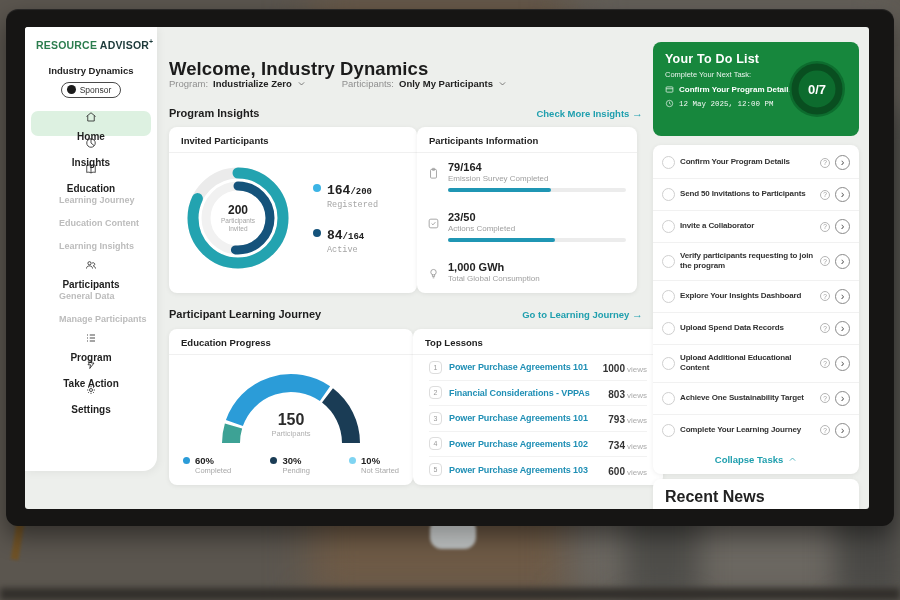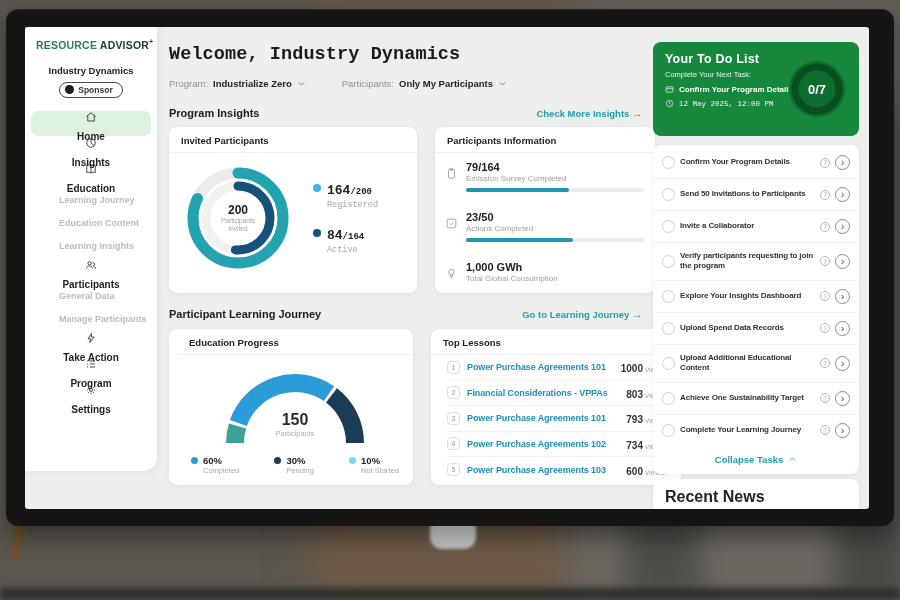--- a/index.html
+++ b/index.html
@@ -25,42 +25,42 @@
   
   .sidebar { position:absolute; left:0; top:0; width:132px; height:444px; background:#fff;
              border-radius:0 0 14px 0; box-shadow:2px 2px 8px rgba(0,0,0,.05); padding-top:11px; }
   .logo { padding-left:11px; font-size:10.5px; font-weight:bold; letter-spacing:.2px; }
   .logo .p1 { color:#2c7d4e; } .logo .p2 { color:#1d3a3a; }
   .logo sup { font-size:7px; color:#1d3a3a; }
   .org { text-align:center; font-size:9.5px; font-weight:bold; color:#222; margin-top:14px; }
   .sponsor { display:flex; align-items:center; gap:4px; width:max-content; margin:6px auto 0;
              border:1px solid #4a4a4a; border-radius:10px; padding:2px 9px 2px 5px; background:#fff; }
   .sponsor .sdot { width:9px; height:9px; border-radius:50%; background:#1c1c1c; }
-  .sponsor .slbl { font-size:8.5px; color:#333;font-weight:bold; }
+  .sponsor .slbl { font-size:8.5px; color:#333; }
   .nav { margin-top:13px; }
   .nav-item { display:flex; align-items:center; gap:8px; height:25px; margin:1px 6px; padding:0 8px;
               font-size:10px; font-weight:bold; color:#1f1f1f; border-radius:7px; cursor:pointer;flex-direction:column; }
   .nav-item.active { background:#ddf1e1; }
   .nav-item svg { width:12px; height:12px; stroke:#2b2b2b; stroke-width:1.7; fill:none; flex-shrink:0; }
   .nav-sub { height:23px; display:flex; align-items:center; padding-left:34px; font-size:9px;
              color:#bcbcbc; font-weight:bold; cursor:pointer; }
 
   
   .main { position:absolute; left:142px; top:0; width:478px; height:482px; }
-  h1 { position:absolute; left:2px; top:17px; font-size:18.5px; color:#1b1b1b; letter-spacing:.1px;font-family:Liberation Mono, monospace; }
+  h1 { position:absolute; left:2px; top:31px; font-size:18.5px; color:#1b1b1b; letter-spacing:.1px; }
   .filters { position:absolute; left:2px; top:51px; display:flex; gap:36px; align-items:center; }
   .filter { display:flex; align-items:center; gap:5px; font-size:9.5px; }
   .filter .flbl { color:#8f8f8f; }
   .filter .fval { font-weight:bold; color:#222; }
   .filter svg { width:9px; height:9px; stroke:#555; stroke-width:2; fill:none; }
   .secrow { position:absolute; left:2px; width:474px; display:flex; justify-content:space-between; align-items:center; }
   .secrow.r1 { top:80px; } .secrow.r2 { top:281px; }
   .sectitle { font-size:11px; font-weight:bold; color:#1d1d1d; }
   .seclink { font-size:9.5px; font-weight:bold; color:#1f9fae; cursor:pointer; }
-  .cards { position:absolute; display:flex; gap:18px; }
+  .cards { position:absolute; display:flex; gap:0; }
   .cards.r1 { left:2px; top:100px; } .cards.r2 { left:2px; top:302px; }
   .card { background:#fff; border-radius:8px; box-shadow:0 1px 5px rgba(0,0,0,.07); }
   .card-title { padding:8px 12px 6px; font-size:9.5px; font-weight:bold; color:#222; border-bottom:1px solid #f0f0f0; }
 
   
   .c-invited { width:248px; height:166px; }
   .inv-body { display:flex; align-items:center; padding:6px 8px 0 10px; }
   .donut-wrap { position:relative; width:118px; height:118px; }
   .donut-center { position:absolute; left:0; top:0; width:118px; height:118px; display:flex; flex-direction:column;
                   align-items:center; justify-content:center; text-align:center; }
@@ -78,21 +78,21 @@
   .c-info { width:220px; height:166px; }
   .info-body { padding:8px 14px 6px 10px; display:flex; flex-direction:column; justify-content:space-between; height:136px; }
   .stat { display:flex; gap:8px; }
   .stat svg { width:13px; height:13px; stroke:#9a9a9a; stroke-width:1.6; fill:none; flex-shrink:0; margin-top:6px; }
   .stat-val { font-size:11px; font-weight:bold; color:#222; }
   .stat-lbl { font-size:8px; color:#9e9e9e; margin-top:1px; }
   .track { width:178px; height:4px; border-radius:2px; background:#ececec; margin-top:5px; }
   .fill { height:4px; border-radius:2px; background:#1f96b4; }
 
   
-  .c-edu { width:244px; height:156px;padding-left:8px; }
+  .c-edu { width:244px; height:156px; }
   .gauge-wrap { position:relative; width:190px; height:92px; margin:4px auto 0; }
   .gauge-center { position:absolute; left:0; top:52px; width:190px; text-align:center; }
   .gauge-center .gv { font-size:16px; font-weight:bold; color:#2b2b2b; }
   .gauge-center .gl { font-size:7.5px; color:#b0b0b0; }
   .edu-legend { display:flex; justify-content:space-between; padding:4px 14px 0; }
   .eleg { display:flex; gap:5px; }
   .eleg .edot { width:7px; height:7px; border-radius:50%; margin-top:2px; }
   .edot-c { background:#2b9cd8; } .edot-p { background:#1a3c55; } .edot-n { background:#7fd4f2; }
   .eleg .ep { font-size:9.5px; font-weight:bold; color:#222; }
   .eleg .el { font-size:7.5px; color:#a8a8a8; }
@@ -198,29 +198,29 @@
             <span>Participants</span>
           </div>
           <div class="nav-sub">
             <span>General Data</span>
           </div>
           <div class="nav-sub">
             <span>Manage Participants</span>
           </div>
           <div class="nav-item">
             <svg viewBox="0 0 24 24">
+                <path d="M4 6 H6 M9.5 6 H20 M4 12 H6 M9.5 12 H20 M4 18 H6 M9.5 18 H20"></path>
+              </svg>
+            <span>Program</span>
+          </div>
+          <div class="nav-item">
+            <svg viewBox="0 0 24 24">
                 <path d="M13 3 L6 13.5 H11 L9.5 21 L18 10 H12.5 Z"></path>
               </svg>
             <span>Take Action</span>
-          </div>
-          <div class="nav-item">
-            <svg viewBox="0 0 24 24">
-                <path d="M4 6 H6 M9.5 6 H20 M4 12 H6 M9.5 12 H20 M4 18 H6 M9.5 18 H20"></path>
-              </svg>
-            <span>Program</span>
           </div>
           <div class="nav-item">
             <svg viewBox="0 0 24 24">
                 <circle cx="12" cy="12" r="3"></circle>
                 <path d="M12 4 V6.5 M12 17.5 V20 M4 12 H6.5 M17.5 12 H20 M6.3 6.3 L8.1 8.1 M15.9 15.9 L17.7 17.7 M17.7 6.3 L15.9 8.1 M8.1 15.9 L6.3 17.7"></path>
               </svg>
             <span>Settings</span>
           </div>
         </div>
       </div>

